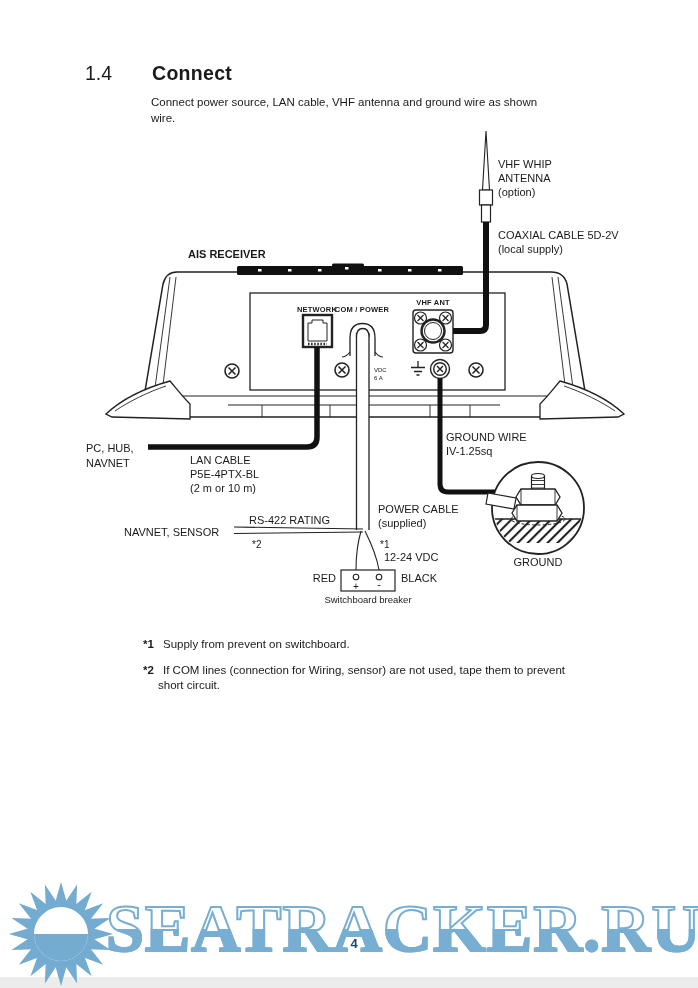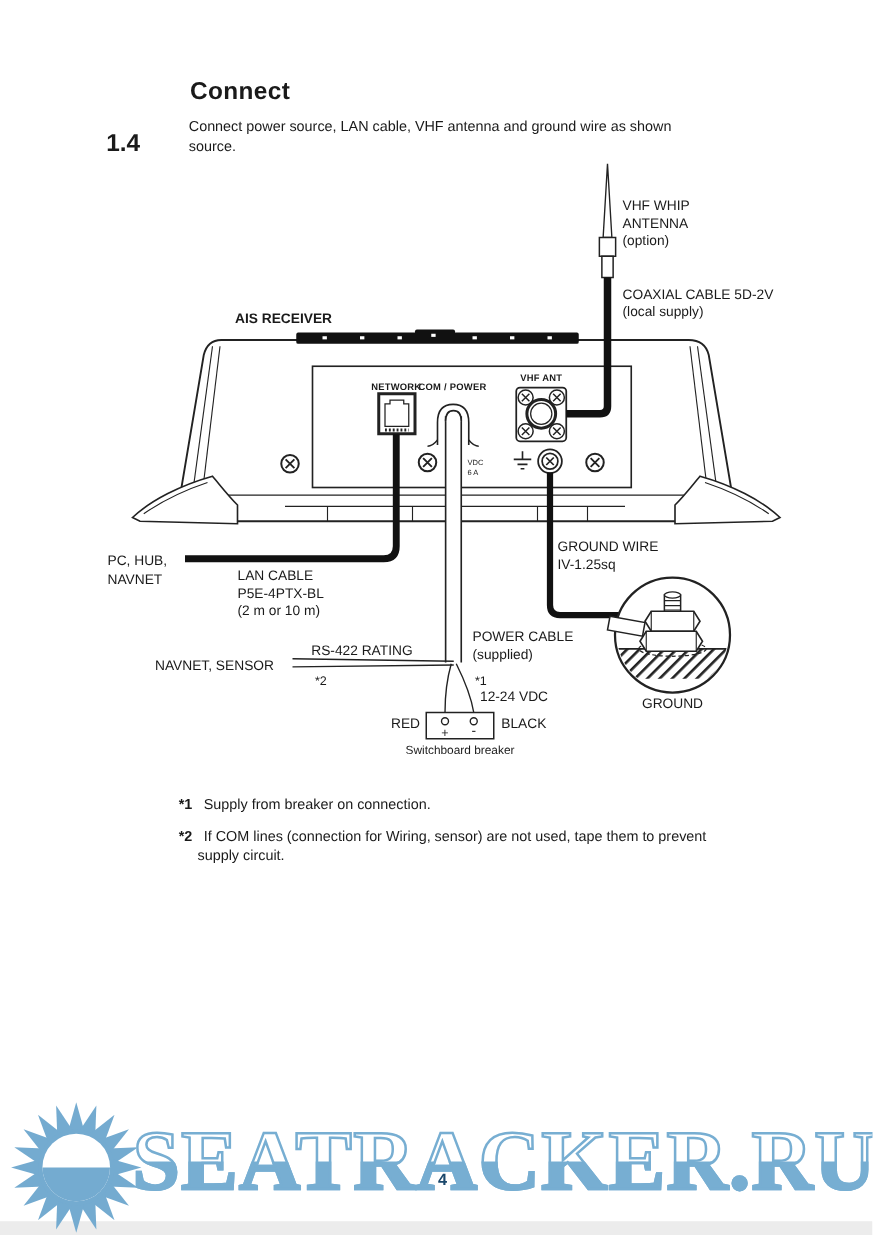--- a/index.html
+++ b/index.html
@@ -1,21 +1,21 @@
 <!DOCTYPE html>
 <html><head>
 <meta charset="utf-8">
 <style>
   html,body{margin:0;padding:0;}
   body{
     width:698px;height:988px;position:relative;overflow:hidden;
     background:#ffffff;font-family:"Liberation Sans",sans-serif;color:#1a1a1a;
   }
   .abs{position:absolute;white-space:nowrap;}
-  .h-num{font-size:19.5px;font-weight:bold;margin-top:42px;}
+  .h-num{font-size:19.5px;font-weight:normal;}
   .h-title{font-size:19.5px;font-weight:bold;letter-spacing:.3px;}
   .body-text{font-size:11.5px;}
   .fn-marker{font-size:11.5px;font-weight:bold;}
   .fn-text{font-size:11.5px;}
   svg{position:absolute;left:0;top:0;}
   svg text{font-family:"Liberation Sans",sans-serif;fill:#1a1a1a;font-size:11px;}
   text.tiny{font-size:7.5px;font-weight:bold;letter-spacing:.2px;}
   text.micro{font-size:6px;}
   text.bold{font-weight:bold;}
   text.small{font-size:10px;}
@@ -35,21 +35,21 @@
   .page-num{position:absolute;left:341px;top:936px;width:26px;text-align:center;
     font-size:13px;font-weight:bold;color:#1a476b;z-index:5;}
 </style>
 </head>
 <body>
 
 <div class="abs h-num" style="left:85px;top:62px;">1.4</div>
 <div class="abs h-title" style="left:152px;top:62px;">Connect</div>
 
 <div class="abs body-text" style="left:151px;top:96px;">Connect power source, LAN cable, VHF antenna and ground wire as shown</div>
-<div class="abs body-text" style="left:151px;top:112px;">source.</div>
+<div class="abs body-text" style="left:151px;top:112px;">wire.</div>
 
 <svg style="left:0;top:125px;" width="698" height="495" viewBox="0 125 698 495">
   <defs>
     <clipPath id="gclip">
         <circle cx="538" cy="508" r="44.5"></circle>
       </clipPath>
     <pattern id="hatch" width="7" height="7" patternUnits="userSpaceOnUse" patternTransform="rotate(45)">
       <rect width="7" height="7" fill="#ffffff"></rect>
       <line x1="1" y1="0" x2="1" y2="7" stroke="#222" stroke-width="2.2"></line>
     </pattern>
@@ -211,24 +211,24 @@
 
   <text class="small" x="380" y="548">*1</text>
   <text x="384" y="561">12-24 VDC</text>
 
   <text x="336" y="582" text-anchor="end">RED</text>
   <text x="401" y="582">BLACK</text>
   <text x="368" y="603" text-anchor="middle" style="font-size:9.5px">Switchboard breaker</text>
 </svg>
 
 <div class="abs fn-marker" style="left:143px;top:638px;">*1</div>
-<div class="abs fn-text" style="left:163px;top:638px;">Supply from breaker on connection.</div>
+<div class="abs fn-text" style="left:163px;top:638px;">Supply from prevent on switchboard.</div>
 <div class="abs fn-marker" style="left:143px;top:664px;">*2</div>
 <div class="abs fn-text" style="left:163px;top:664px;">If COM lines (connection for Wiring, sensor) are not used, tape them to prevent</div>
-<div class="abs fn-text" style="left:158px;top:679px;">supply circuit.</div>
+<div class="abs fn-text" style="left:158px;top:679px;">short circuit.</div>
 
 <div class="wm-band"></div>
 <svg style="left:2px;top:879px;" width="118" height="110" viewBox="-60 -55 120 110">
   <g fill="#74abd0">
     <g id="rays">
       <polygon points="0,-53 -6.5,-30 6.5,-30"></polygon>
       <polygon points="0,-53 -6.5,-30 6.5,-30" transform="rotate(18)"></polygon>
       <polygon points="0,-53 -6.5,-30 6.5,-30" transform="rotate(36)"></polygon>
       <polygon points="0,-53 -6.5,-30 6.5,-30" transform="rotate(54)"></polygon>
       <polygon points="0,-53 -6.5,-30 6.5,-30" transform="rotate(72)"></polygon>

